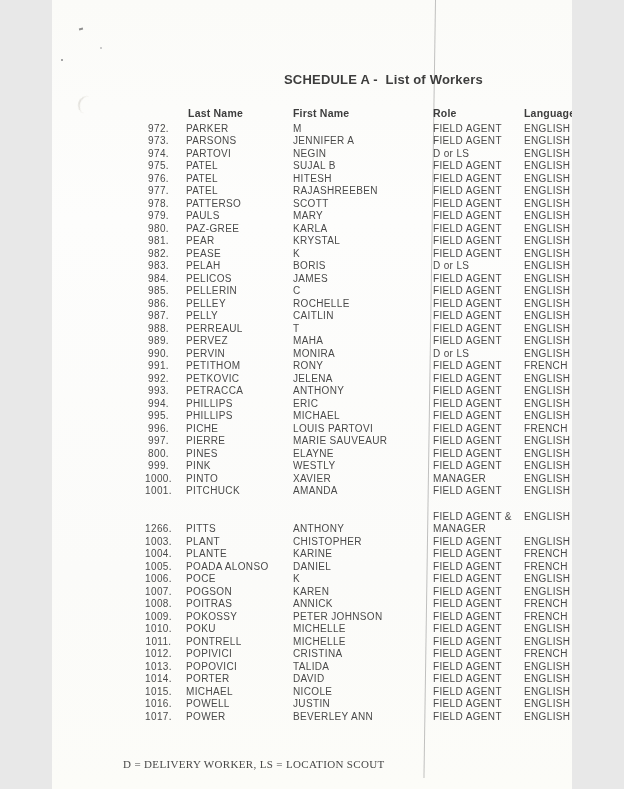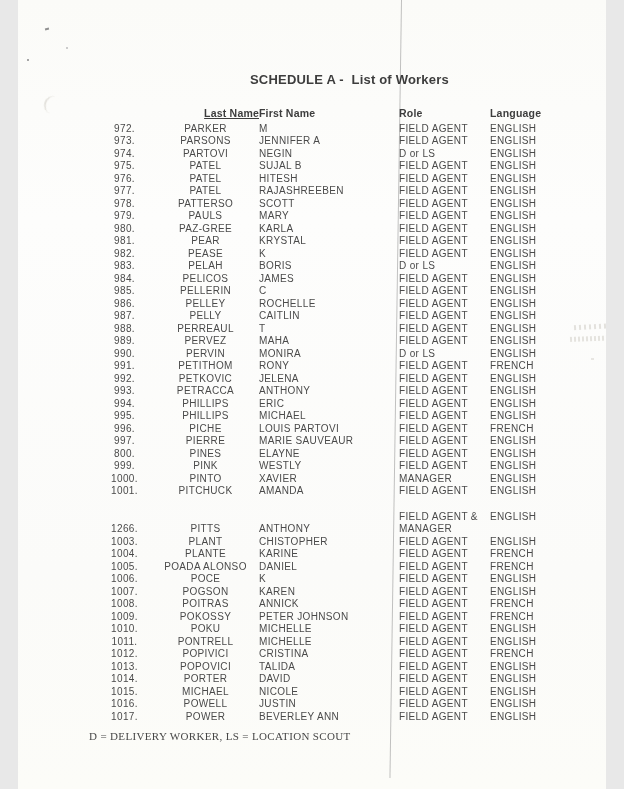--- a/index.html
+++ b/index.html
@@ -1,18 +1,18 @@
 <!DOCTYPE html>
 <html style="--paper: #fcfcfa; --ink: #4a4a4a; --ink-dark: #3d3d3d;"><head>
 <meta charset="utf-8">
 <style>
   html,body { margin:0; padding:0; background:#e8e8e8; }
   .page {
     position:relative;
-    width:588px; height:789px;
+    width:520px; height:789px;
     margin:0 auto;
     background:var(--paper,#fcfcfa);
     background-image:linear-gradient(180deg,#fbfbf8 0%,#fdfdfc 28%,#fbfbf9 72%,#fcfcf8 100%);
     overflow:hidden;
     font-family:"Liberation Sans", sans-serif;
     color:var(--ink,#4a4a4a);
   }
   .title {
     position:absolute; top:72px; left:232px;
     font-size:13px; font-weight:bold; letter-spacing:0.2px;
@@ -22,27 +22,27 @@
   .worker-table { position:absolute; left:86px; top:107px; width:472px; }
   .hdr-row, .row {
     display:grid;
     grid-template-columns:41px 114px 140px 91px 86px;
   }
   .hdr-row {
     font-weight:bold; font-size:10.5px; letter-spacing:0.2px;
     color:var(--ink-dark,#3d3d3d);
     line-height:12.5px; margin-bottom:3px;
   }
-  .hdr-last { grid-column:1 / 3; text-align:right;text-decoration:underline; }
+  .hdr-last { grid-column:1 / 3; text-align:center; }
   .row { font-size:10px; line-height:12.5px; letter-spacing:0.35px; }
   .row.gap { margin-top:13px; }
   .c-num  { text-align:center; }
-  .c-last { padding-left:7px;text-align:center; }
+  .c-last { padding-left:7px; }
   .footnote {
-    position:absolute; left:71px; top:730px;
+    position:absolute; left:71px; top:758px;
     font-family:"Liberation Serif", serif;
     font-size:11px; letter-spacing:0.35px;
     color:#474747;
   }
   
   .fold-line {
     position:absolute; left:383px; top:0;
     width:1px; height:778px;
     background:rgba(143,143,143,0.55);
     transform:rotate(0.85deg); transform-origin:top left;

